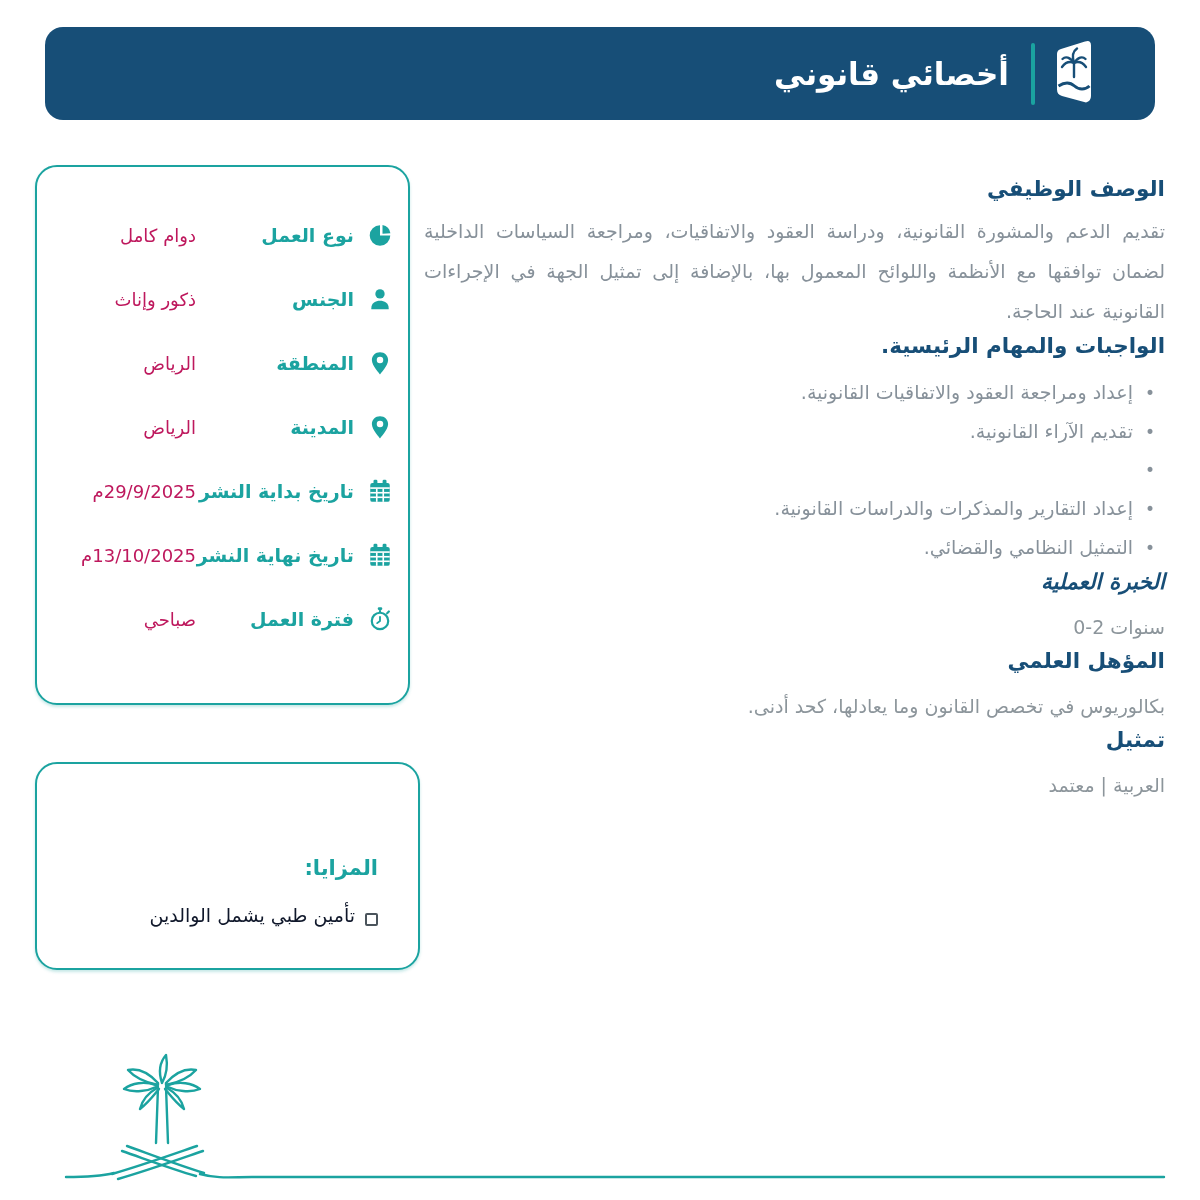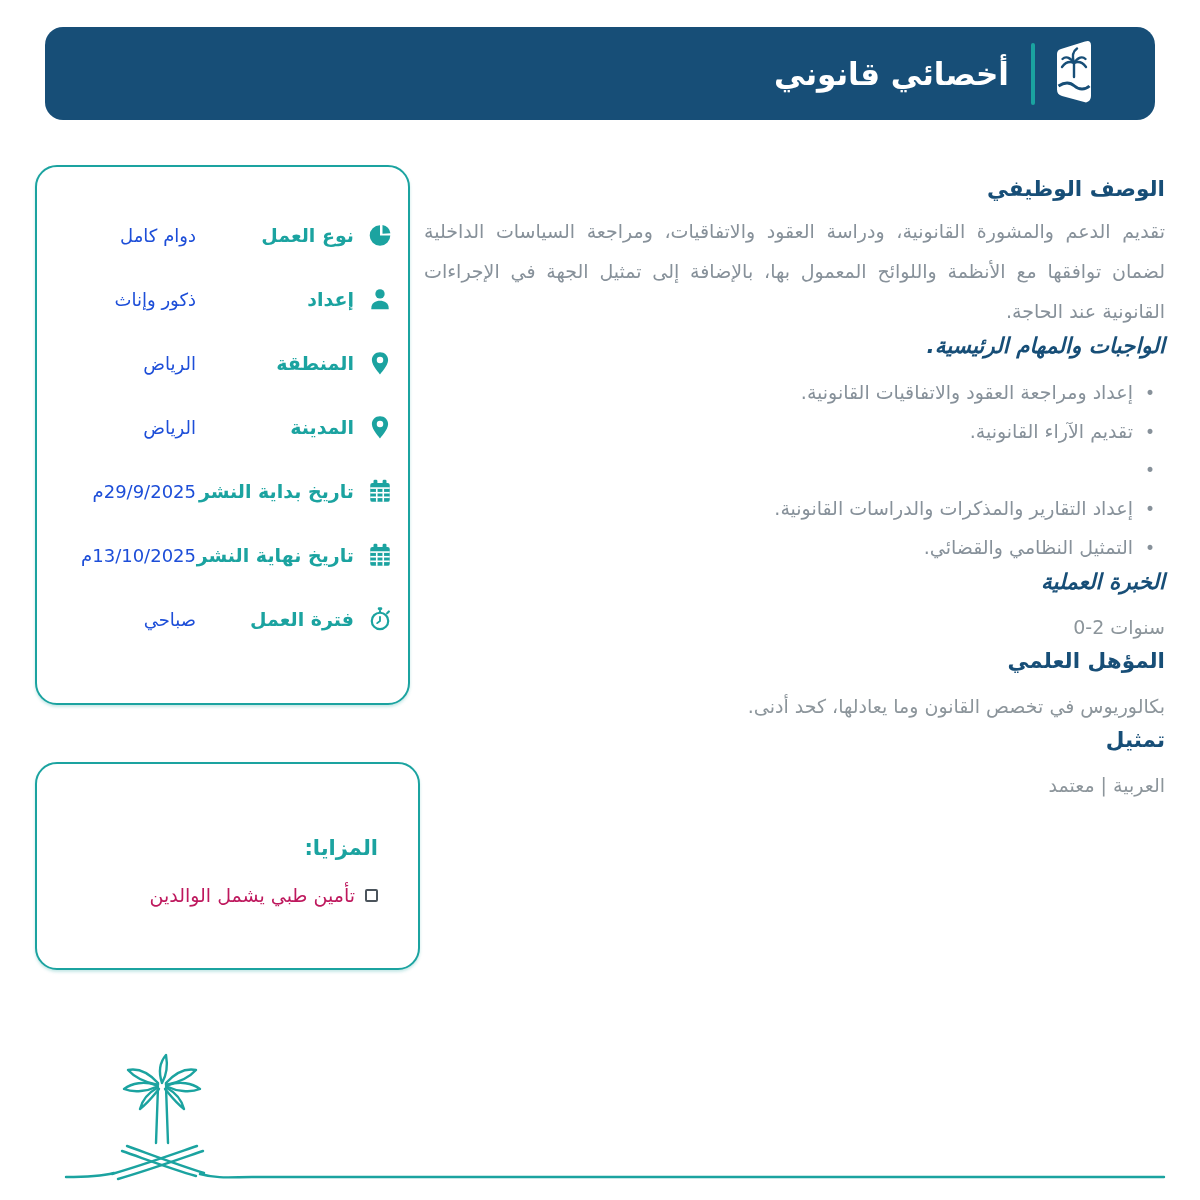--- a/index.html
+++ b/index.html
@@ -20,48 +20,48 @@
   }
   .header .title{
     color:#ffffff;font-size:31px;font-weight:bold;letter-spacing:0;
   }
   
   .card{
     position:absolute;background:#ffffff;border:2px solid #1BA3A0;border-radius:22px;
     box-shadow:0 2px 3px rgba(27,163,160,.25);box-sizing:border-box;
   }
   .card.details{top:165px;left:35px;width:375px;height:540px;padding:36px 14px 0 14px;}
-  .card.benefits{top:762px;left:35px;width:385px;height:208px;padding:72px 40px 0 20px;}
+  .card.benefits{top:762px;left:35px;width:385px;height:208px;padding:92px 40px 0 20px;}
   .detail-row{display:flex;align-items:center;height:64px;}
   .detail-row .d-icon{flex:0 0 28px;height:28px;margin-left:12px;display:flex;align-items:center;justify-content:center;}
   .detail-row .d-label{flex:0 0 158px;color:#1BA3A0;font-weight:bold;font-size:19px;text-align:right;}
-  .detail-row .d-value{flex:1;color:#1d4ed8;font-size:18px;text-align:right;padding-left:6px;}
+  .detail-row .d-value{flex:1;color:#be185d;font-size:18px;text-align:right;padding-left:6px;}
   .benefits-title{color:#1BA3A0;font-weight:bold;font-size:21px;}
-  .benefit-item{display:flex;align-items:center;margin-top:24px;color:#be185d;font-size:19px;font-weight:500;}
+  .benefit-item{display:flex;align-items:flex-end;margin-top:24px;color:#0f172a;font-size:19px;font-weight:500;}
   .benefit-item .square{
     flex:0 0 13px;height:13px;border:2px solid #4B545C;border-radius:2px;margin-left:10px;box-sizing:border-box;
   }
   
   .main{
     position:absolute;top:174px;right:35px;width:748px;text-align:right;
   }
   .main h2{
     margin:0;color:#174E77;font-size:21.5px;font-weight:bold;line-height:30px;
   }
   .main p.body{
     margin:7px 0 0 7px;color:#87919A;font-size:19px;line-height:40px;
     text-align:justify;text-align-last:right;
   }
   .main ul{list-style:none;margin:12px 0 0 0;padding:0 10px 0 0;}
   .main ul li{
     display:flex;align-items:baseline;color:#87919A;font-size:19px;line-height:38px;
   }
   .main ul li .dot{color:#87919A;font-size:17px;margin-left:12px;}
   .main p.value{margin:11px 0 0 0;color:#8C959B;font-size:19px;line-height:38px;}
-  .mt26{margin-top:26px;font-style:italic;} .mt40{margin-top:40px;font-style:italic;} .mt28{margin-top:28px;} .mt36{margin-top:36px;}
+  .mt26{margin-top:26px;} .mt40{margin-top:40px;font-style:italic;} .mt28{margin-top:28px;} .mt36{margin-top:36px;}
   .ltr{direction:ltr;text-align:right;}
   
   .bottom-art{position:absolute;left:0;top:1040px;width:1200px;height:155px;}
 </style>
 </head>
 <body>
 
 <div class="header">
   <span class="logo">
     <svg width="46" height="66" viewBox="0 0 46 66">
@@ -94,21 +94,21 @@
     <span class="d-value">دوام كامل</span>
   </div>
 
   <div class="detail-row">
     <span class="d-icon">
       <svg width="26" height="26" viewBox="0 0 24 24" fill="#1BA3A0">
         <circle cx="12" cy="7.3" r="4.3"></circle>
         <path d="M4 20.5 C4 15.5 8 13.6 12 13.6 C16 13.6 20 15.5 20 20.5 L20 21.5 L4 21.5 Z"></path>
       </svg>
     </span>
-    <span class="d-label">إعداد</span>
+    <span class="d-label">الجنس</span>
     <span class="d-value">ذكور وإناث</span>
   </div>
 
   <div class="detail-row">
     <span class="d-icon">
       <svg width="26" height="26" viewBox="0 0 24 24">
         <path fill="#1BA3A0" fill-rule="evenodd" d="M12 2 C7.6 2 4.5 5.2 4.5 9.3 C4.5 14.6 12 22.5 12 22.5 C12 22.5 19.5 14.6 19.5 9.3 C19.5 5.2 16.4 2 12 2 Z M12 12.2 A 3 3 0 1 1 12 6.2 A 3 3 0 1 1 12 12.2 Z"></path>
       </svg>
     </span>
     <span class="d-label">المنطقة</span>

